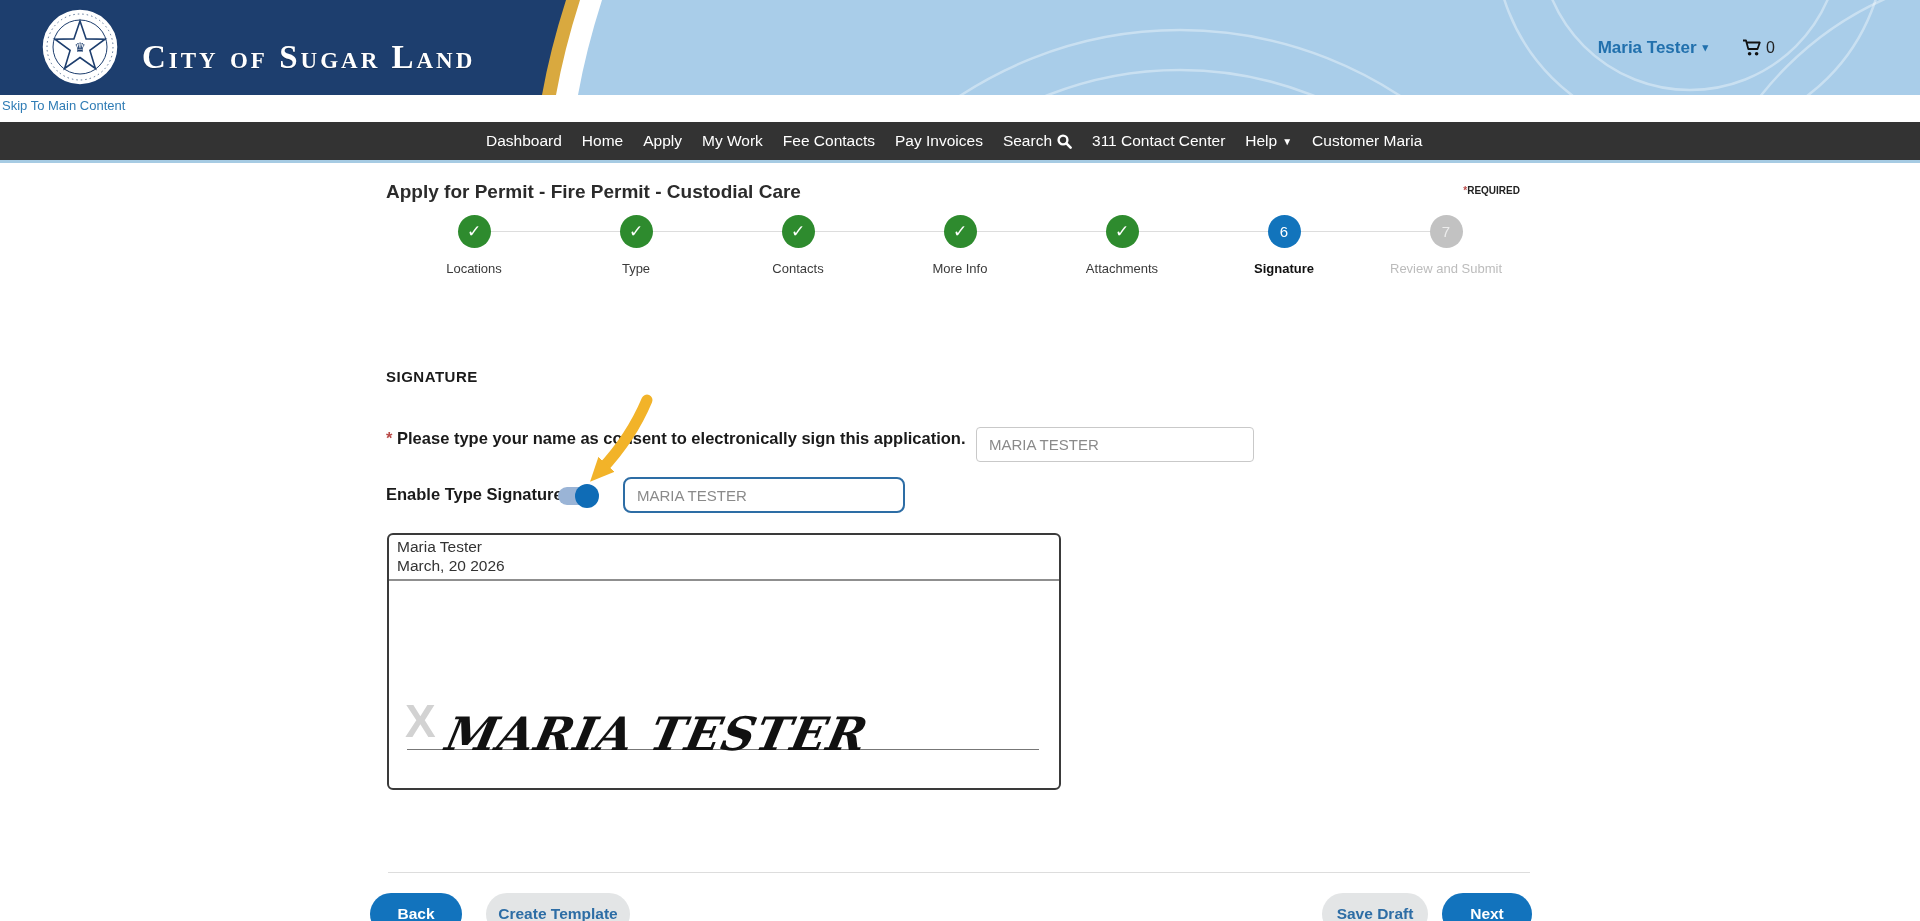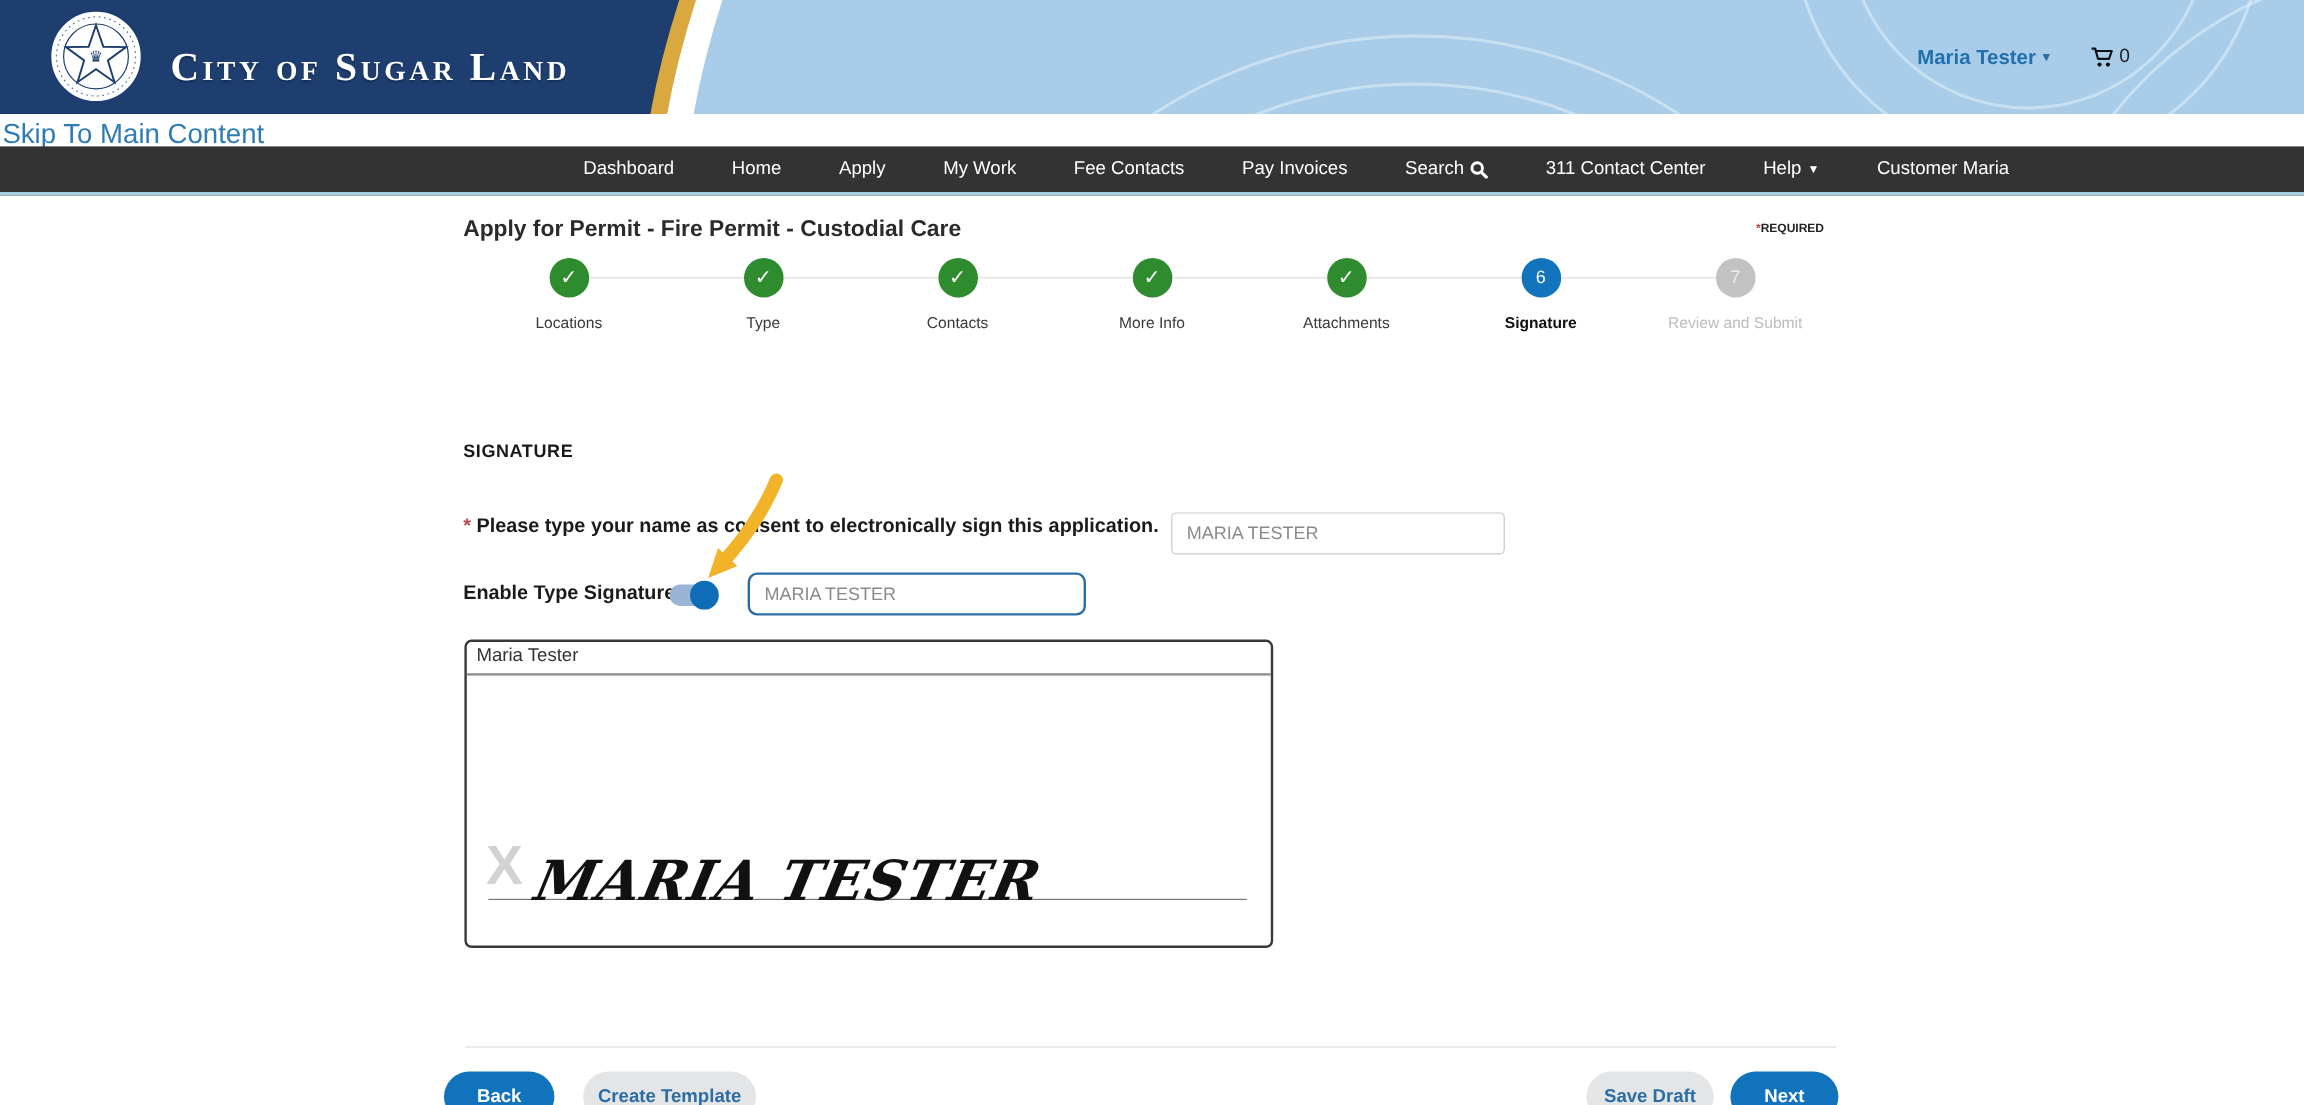--- a/index.html
+++ b/index.html
@@ -16,24 +16,24 @@
     font-family:"Liberation Serif",serif;font-weight:700;font-size:33px;
     font-variant:small-caps;letter-spacing:3px;color:#ffffff;text-shadow:0 1px 1px rgba(0,0,0,.25);
   }
   .header-right{position:absolute;right:145px;top:0;height:95px;display:flex;align-items:center;gap:34px;}
   .user-menu{color:#2170ad;font-weight:700;font-size:17px;text-decoration:none;display:flex;align-items:center;gap:6px;cursor:pointer;}
   .user-menu .caret{font-size:11px;color:#2170ad;}
   .cart{display:flex;align-items:center;gap:4px;cursor:pointer;}
   .cart-count{font-size:16px;color:#222;}
   
   .skip-bar{position:absolute;left:0;top:95px;width:1920px;height:27px;background:#fff;}
-  .skip-link{position:absolute;left:2px;top:3px;font-size:23px;color:#2f7cb5;text-decoration:none;cursor:pointer;}
+  .skip-link{position:absolute;left:2px;top:3px;font-size:13px;color:#2f7cb5;text-decoration:none;cursor:pointer;}
   
   .main-nav{position:absolute;left:0;top:122px;width:1920px;height:38px;background:#333333;border-bottom:3px solid #a6cbe3;}
-  .main-nav ul{list-style:none;margin:0 0 0 486px;padding:0;display:flex;gap:48px;height:38px;align-items:center;}
+  .main-nav ul{list-style:none;margin:0 0 0 486px;padding:0;display:flex;gap:20px;height:38px;align-items:center;}
   .main-nav a{color:#fff;font-size:15.5px;text-decoration:none;display:flex;align-items:center;gap:5px;white-space:nowrap;cursor:pointer;}
   .main-nav .nav-caret{font-size:10px;}
   
   .page-title{position:absolute;left:386px;top:181px;font-size:19px;font-weight:700;color:#2b2b2b;}
   .required-note{position:absolute;right:400px;top:185px;font-size:10px;font-weight:700;color:#222;}
   .req-star{color:#b94a48;font-weight:700;}
   
   .stepper{position:absolute;left:393px;top:215px;width:1134px;display:flex;}
   .step{width:162px;display:flex;flex-direction:column;align-items:center;position:relative;}
   .dot{width:33px;height:33px;border-radius:50%;display:flex;align-items:center;justify-content:center;
@@ -229,20 +229,21 @@
 
 <div class="toggle-label">Enable Type Signature</div>
 <div class="toggle on">
     <div class="knob"></div>
   </div>
 <input class="type-sig-input" type="text" value="MARIA TESTER" style="">
 
 <div class="sig-box">
   <div class="sig-box-header">
     <div>Maria Tester</div>
+    <div>March, 20 2026</div>
   </div>
   <div class="x-mark">X</div>
   <div class="sig-line"></div>
   <div class="sig-script">MARIA TESTER</div>
 </div>
 
 <svg class="annot-arrow" width="130" height="105" viewBox="0 0 130 105">
   <defs>
     <marker id="ah" markerUnits="userSpaceOnUse" markerWidth="30" markerHeight="30" refX="8" refY="11" orient="auto">
       <path d="M0,0 L24,11 L0,22 Z" fill="#f2b329"></path>

